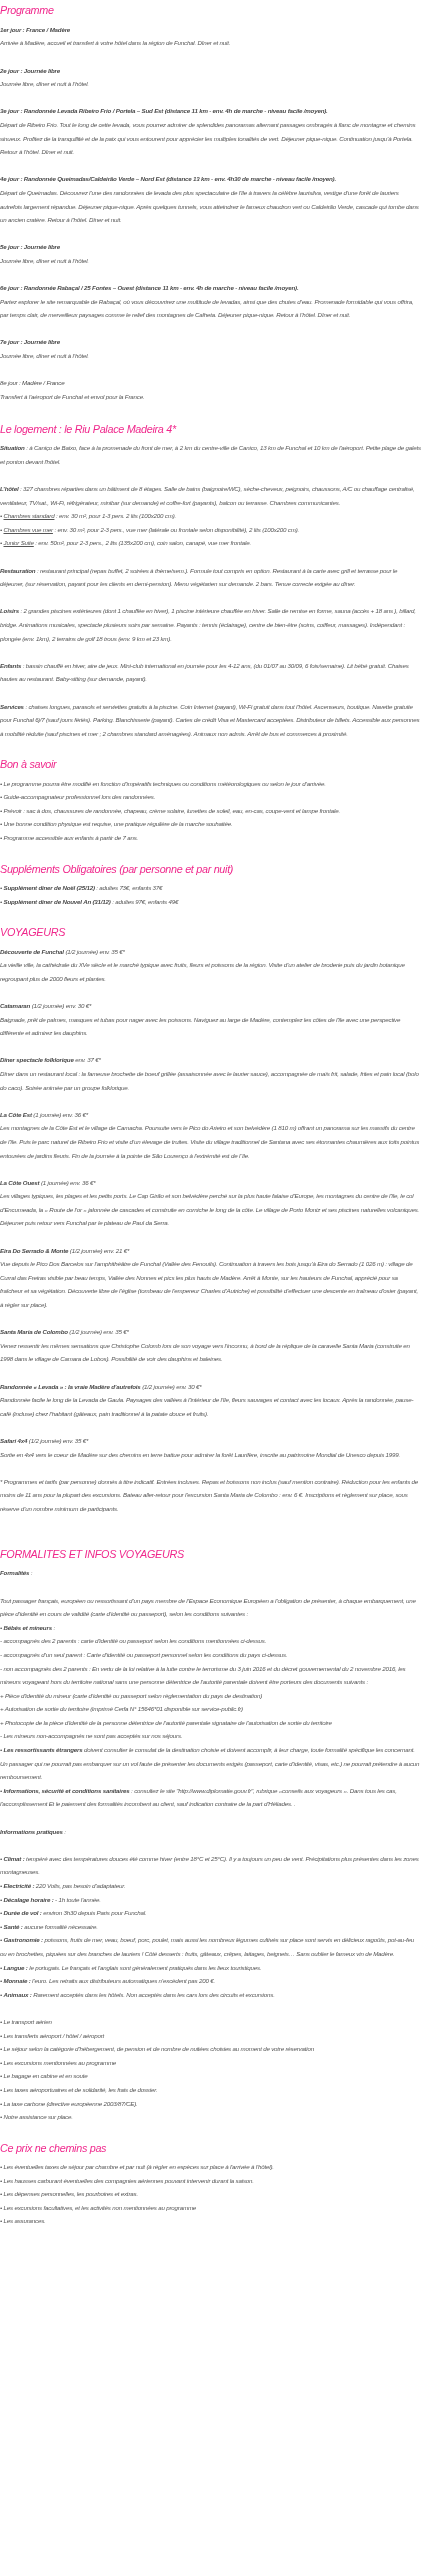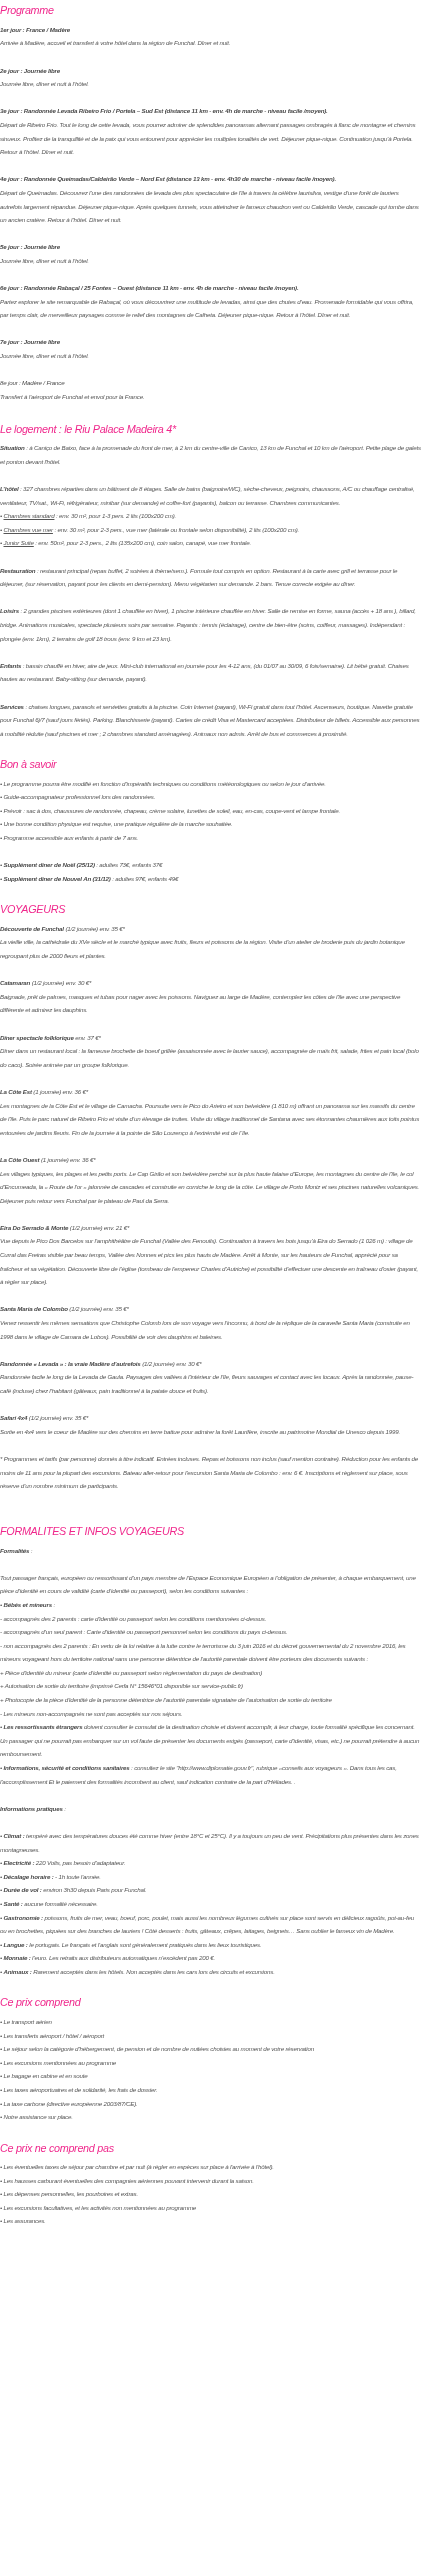--- a/index.html
+++ b/index.html
@@ -89,20 +89,21 @@
   <div class="section">
     <h2 style="color: rgb(240, 40, 140);">Bon à savoir</h2>
     <p class="bullet">Le programme pourra être modifié en fonction d’impératifs techniques ou conditions météorologiques ou selon le jour d’arrivée.</p>
     <p class="bullet">Guide-accompagnateur professionnel lors des randonnées.</p>
     <p class="bullet">Prévoir : sac à dos, chaussures de randonnée, chapeau, crème solaire, lunettes de soleil, eau, en-cas, coupe-vent et lampe frontale.</p>
     <p class="bullet">Une bonne condition physique est requise, une pratique régulière de la marche souhaitée.</p>
     <p class="bullet">Programme accessible aux enfants à partir de 7 ans.</p>
   </div>
 
   <div class="section">
+    <h2 style="color: rgb(240, 40, 140);">Suppléments Obligatoires (par personne et par nuit)</h2>
     <p class="bullet"><b>Supplément diner de Noël (25/12)</b><span> : adultes 73€, enfants 37€</span></p>
     <p class="bullet"><b>Supplément diner de Nouvel An (31/12)</b><span> : adultes 97€, enfants 49€</span></p>
   </div>
 
   <div class="section">
     <h2 style="color: rgb(240, 40, 140);">VOYAGEURS</h2>
     <div class="blk">
       <p><b>Découverte de Funchal</b><span>  (1/2 journée) env. 35 €*</span></p>
       <p>La vieille ville, la cathédrale du XVe siècle et le marché typique avec fruits, fleurs et poissons de la région. Visite d’un atelier de broderie puis du jardin botanique regroupant plus de 2000 fleurs et plantes.</p>
     </div>
@@ -161,33 +162,32 @@
     <p class="bullet"><b>Décalage horaire :</b><span> - 1h toute l’année.</span></p>
     <p class="bullet"><b>Durée de vol :</b><span> environ 3h30 depuis Paris pour Funchal.</span></p>
     <p class="bullet"><b>Santé :</b><span> aucune formalité nécessaire.</span></p>
     <p class="bullet"><b>Gastronomie :</b><span> poissons, fruits de mer, veau, boeuf, porc, poulet, mais aussi les nombreux légumes cultivés sur place sont servis en délicieux ragoûts, pot-au-feu ou en brochettes, piquées sur des branches de lauriers ! Côté desserts : fruits, gâteaux, crêpes, laitages, beignets… Sans oublier le fameux vin de Madère.</span></p>
     <p class="bullet"><b>Langue :</b><span> le portugais. Le français et l’anglais sont généralement pratiqués dans les lieux touristiques.</span></p>
     <p class="bullet"><b>Monnaie :</b><span> l’euro. Les retraits aux distributeurs automatiques n’excèdent pas 200 €.</span></p>
     <p class="bullet"><b>Animaux :</b><span> Rarement acceptés dans les hôtels. Non acceptés dans les cars lors des circuits et excursions.</span></p>
   </div>
 
   <div class="section">
-    <h2 style="color: rgb(240, 40, 140);">Ce prix comprend</h2>
     <p class="bullet">Le transport aérien</p>
     <p class="bullet">Les transferts aéroport / hôtel / aéroport</p>
     <p class="bullet">Le séjour selon la catégorie d’hébergement, de pension et de nombre de nuitées choisies au moment de votre réservation</p>
     <p class="bullet">Les excursions mentionnées au programme</p>
     <p class="bullet">Le bagage en cabine et en soute</p>
     <p class="bullet">Les taxes aéroportuaires et de solidarité, les frais de dossier.</p>
     <p class="bullet">La taxe carbone (directive européenne 2003/87/CE).</p>
     <p class="bullet">Notre assistance sur place.</p>
   </div>
 
   <div class="section">
-    <h2 style="color: rgb(240, 40, 140);">Ce prix ne comprend pas</h2>
+    <h2 style="color: rgb(240, 40, 140);">Ce prix ne chemins pas</h2>
     <p class="bullet">Les éventuelles taxes de séjour par chambre et par nuit (à régler en espèces sur place à l'arrivée à l'hôtel).</p>
     <p class="bullet">Les hausses carburant éventuelles des compagnies aériennes pouvant intervenir durant la saison.</p>
     <p class="bullet">Les dépenses personnelles, les pourboires et extras.</p>
     <p class="bullet">Les excursions facultatives, et les activités non mentionnées au programme</p>
     <p class="bullet">Les assurances.</p>
   </div>
 
 </div>
 
 

